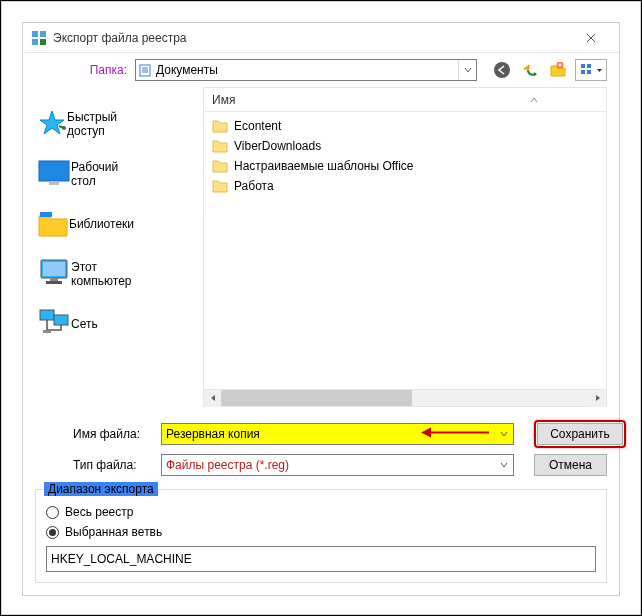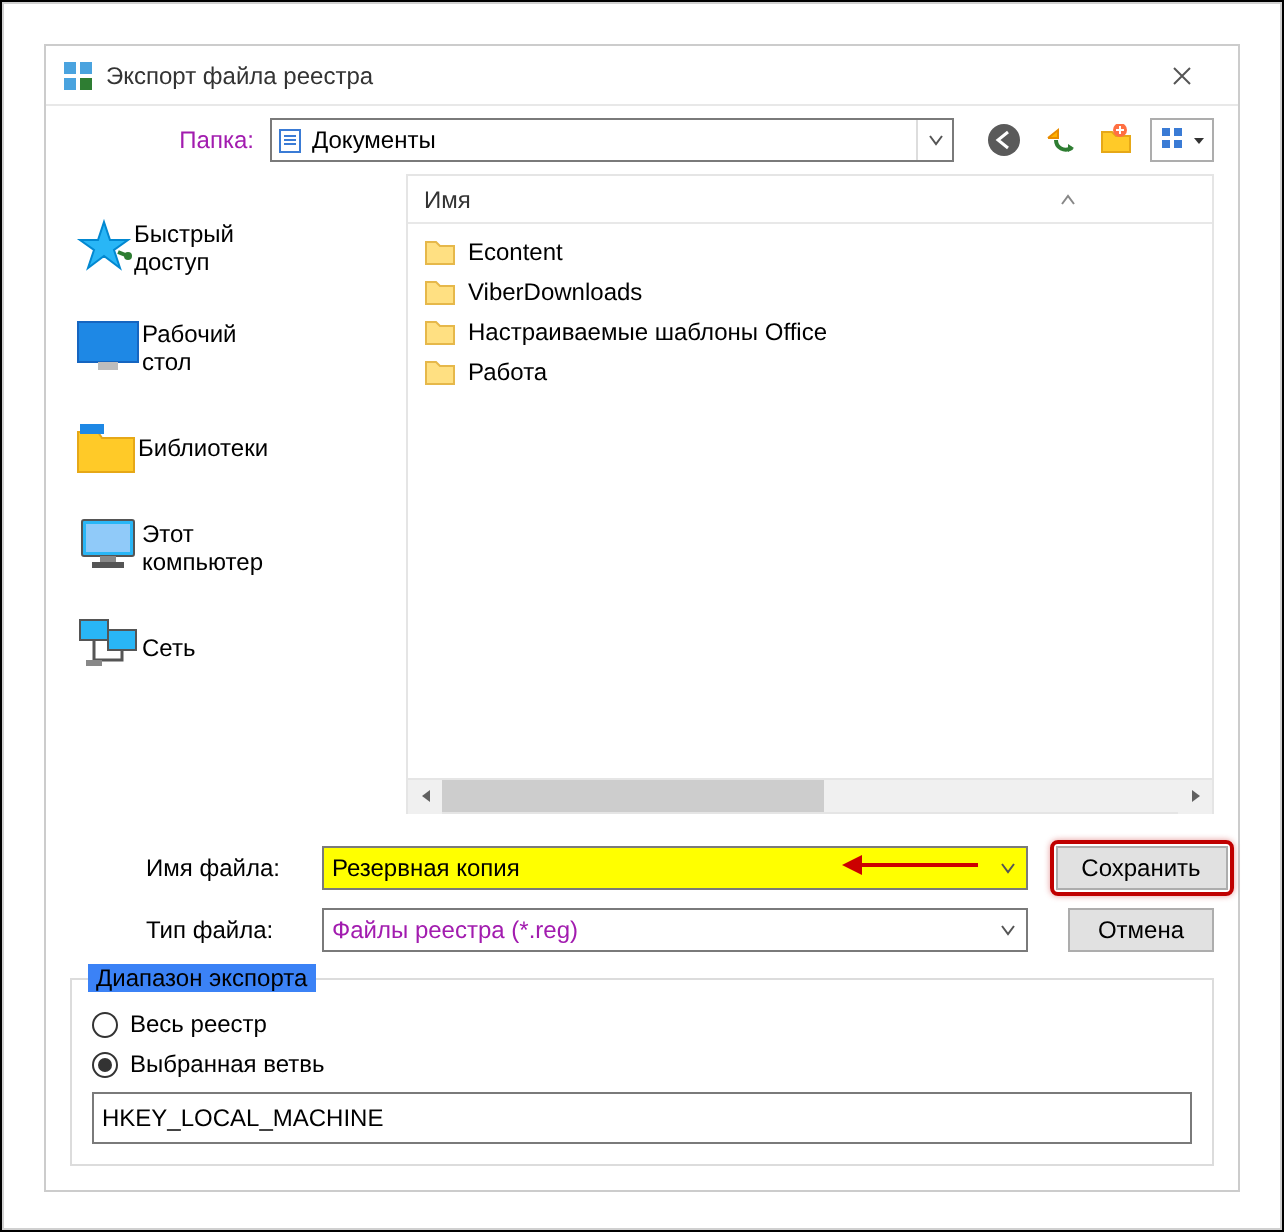--- a/index.html
+++ b/index.html
@@ -31,27 +31,27 @@
   .fileitem .flabel { color:#000; }
   .foldericon svg { width:16px; height:16px; display:block;}
   .hscroll { height:17px; background:#f0f0f0; border-top:1px solid #e5e5e5; display:flex; align-items:center; }
   .hscroll .arrow { width:17px; height:17px; display:flex; align-items:center; justify-content:center; color:#606060; background:#f0f0f0;}
   .hscroll .track { flex:1; height:100%; background:#f0f0f0; position:relative;}
   .hscroll .thumb { position:absolute; left:0; top:0; height:100%; width:52%; background:#cdcdcd;}
   .formrows { padding: 4px 12px 10px 0; }
   .formrow { display:flex; align-items:center; padding:3px 0 3px 50px; gap:10px; }
   .formrow .flbl { width:78px; color:#000; }
   .formrow .inputwrap { flex:1; }
-  .formrow .btncol { width:83px; display:flex; justify-content:center;padding-left:10px; }
+  .formrow .btncol { width:83px; display:flex; justify-content:flex-start;padding-left:10px; }
   .yellowcombo { height:22px; border:1px solid #7a7a7a; display:flex; align-items:center; background:#ffff00; position:relative;}
   .yellowcombo .ytext { flex:1; padding-left:4px; color:#000;}
   .yellowcombo .yarrow { width:18px; display:flex; align-items:center; justify-content:center; color:#555; height:100%;}
   .highlight-arrow { position:absolute; right:22px; top:50%; transform:translateY(-50%); pointer-events:none;}
   .stdcombo { height:22px; border:1px solid #7a7a7a; display:flex; align-items:center; background:#fff;}
-  .stdcombo .stext { flex:1; padding-left:4px; color:#a21caf;}
+  .stdcombo .stext { flex:1; padding-left:4px; color:#b91c1c;}
   .stdcombo .sarrow { width:18px; display:flex; align-items:center; justify-content:center; color:#555; height:100%;}
   .winbtn { height:22px; width:86px; border:1px solid #adadad; background:#e1e1e1; display:flex; align-items:center; justify-content:center; color:#000;}
   .savebtn-hl { border:2px solid #c00000; border-radius:4px; padding:1px; box-shadow: 0 0 3px rgba(192,0,0,.4);}
   .groupbox { margin:0 12px 12px 12px; border:1px solid #dcdcdc; position:relative; padding:12px 10px 10px 10px;}
   .groupbox .gtitle { position:absolute; top:-8px; left:8px; background:#3b82f6; padding:0 4px; color:#000;}
   .radio { display:flex; align-items:center; gap:6px; height:20px;}
   .radio .rcircle { width:13px; height:13px; border:1px solid #333; border-radius:50%; display:flex; align-items:center; justify-content:center; background:#fff;}
   .radio .rdot { width:7px; height:7px; background:#333; border-radius:50%;}
   .branchinput { margin-top:4px; height:22px; border:1px solid #7a7a7a; background:#fff; display:flex; align-items:center; padding:12px 4px; width:100%;}
 </style>

